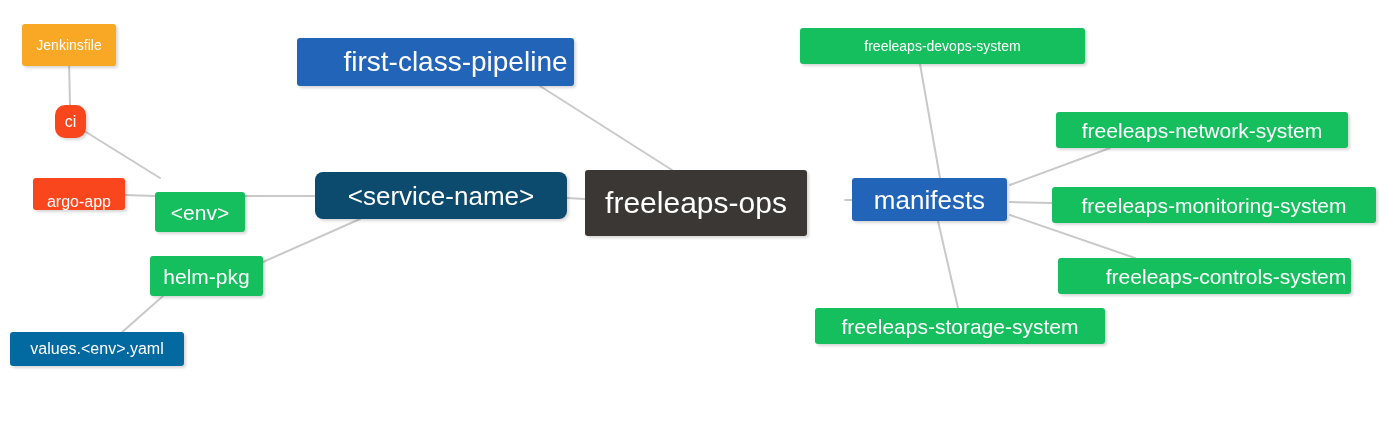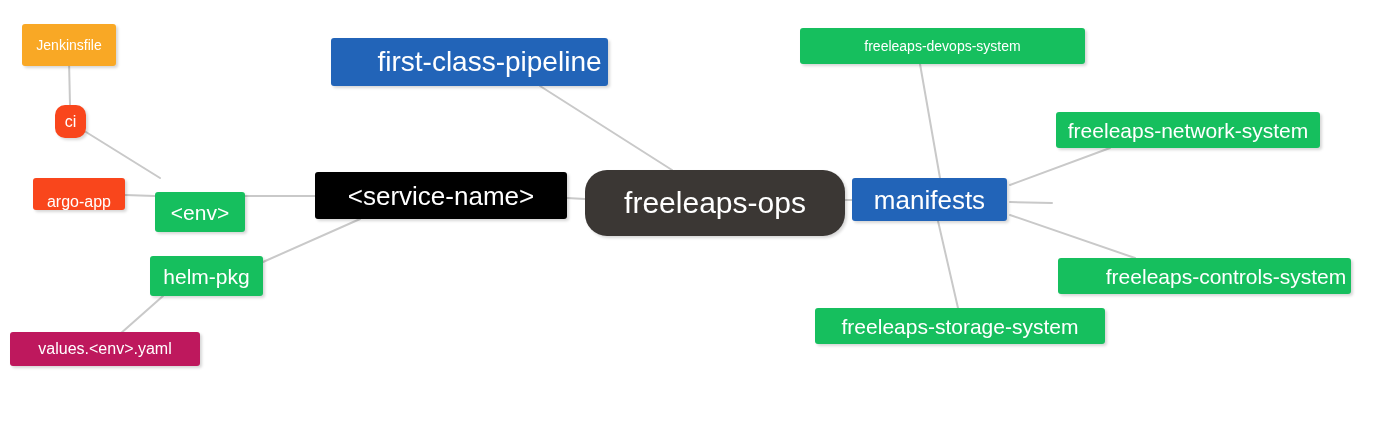--- a/index.html
+++ b/index.html
@@ -70,40 +70,43 @@
     </div>
     <div class="node" style="left: 33px; top: 178px; width: 92px; height: 32px; background: rgb(249, 70, 28); font-size: 16px; align-items: flex-end;">
       <span class="node-label">argo-app</span>
     </div>
     <div class="node" style="left: 155px; top: 192px; width: 90px; height: 40px; background: rgb(22, 191, 94); font-size: 21px;">
       <span class="node-label">&lt;env&gt;</span>
     </div>
     <div class="node" style="left: 150px; top: 256px; width: 113px; height: 40px; background: rgb(22, 191, 94); font-size: 21px; text-align: right;">
       <span class="node-label">helm-pkg</span>
     </div>
-    <div class="node" style="left: 10px; top: 332px; width: 190px; height: 34px; background: #be185d; font-size: 16px;">
+    <div class="node" style="left: 10px; top: 332px; width: 174px; height: 34px; background: #0369a1; font-size: 16px;">
       <span class="node-label">values.&lt;env&gt;.yaml</span>
     </div>
-    <div class="node" style="left: 331px; top: 38px; width: 277px; height: 48px; background: rgb(34, 100, 184); font-size: 28px; padding-left: 40px;">
+    <div class="node" style="left: 297px; top: 38px; width: 277px; height: 48px; background: rgb(34, 100, 184); font-size: 28px; padding-left: 40px;">
       <span class="node-label">first-class-pipeline</span>
     </div>
-    <div class="node" style="left: 315px; top: 172px; width: 252px; height: 47px; background: #000000; font-size: 26px;">
+    <div class="node" style="left: 315px; top: 172px; width: 252px; height: 47px; background: #0c4a6e; font-size: 26px; border-radius: 8px;">
       <span class="node-label">&lt;service-name&gt;</span>
     </div>
-    <div class="node" style="left: 585px; top: 170px; width: 260px; height: 66px; background: rgb(59, 55, 52); font-size: 30px; border-radius: 22px;">
+    <div class="node" style="left: 585px; top: 170px; width: 222px; height: 66px; background: rgb(59, 55, 52); font-size: 30px;">
       <span class="node-label">freeleaps-ops</span>
     </div>
     <div class="node" style="left: 852px; top: 178px; width: 155px; height: 43px; background: rgb(34, 100, 184); font-size: 26px;">
       <span class="node-label">manifests</span>
     </div>
     <div class="node" style="left: 800px; top: 28px; width: 285px; height: 36px; background: rgb(22, 191, 94); font-size: 14px;">
       <span class="node-label">freeleaps-devops-system</span>
     </div>
-    <div class="node" style="left: 1056px; top: 112px; width: 264px; height: 36px; background: rgb(22, 191, 94); font-size: 21px;">
+    <div class="node" style="left: 1056px; top: 112px; width: 292px; height: 36px; background: rgb(22, 191, 94); font-size: 21px;">
       <span class="node-label">freeleaps-network-system</span>
+    </div>
+    <div class="node" style="left: 1052px; top: 187px; width: 324px; height: 36px; background: rgb(22, 191, 94); font-size: 21px;">
+      <span class="node-label">freeleaps-monitoring-system</span>
     </div>
     <div class="node" style="left: 1058px; top: 258px; width: 293px; height: 36px; background: rgb(22, 191, 94); font-size: 21px; padding-left: 43px;">
       <span class="node-label">freeleaps-controls-system</span>
     </div>
     <div class="node" style="left: 815px; top: 308px; width: 290px; height: 36px; background: rgb(22, 191, 94); font-size: 21px; align-items: center;">
       <span class="node-label">freeleaps-storage-system</span>
     </div>
   </div>
 
 </body></html>

